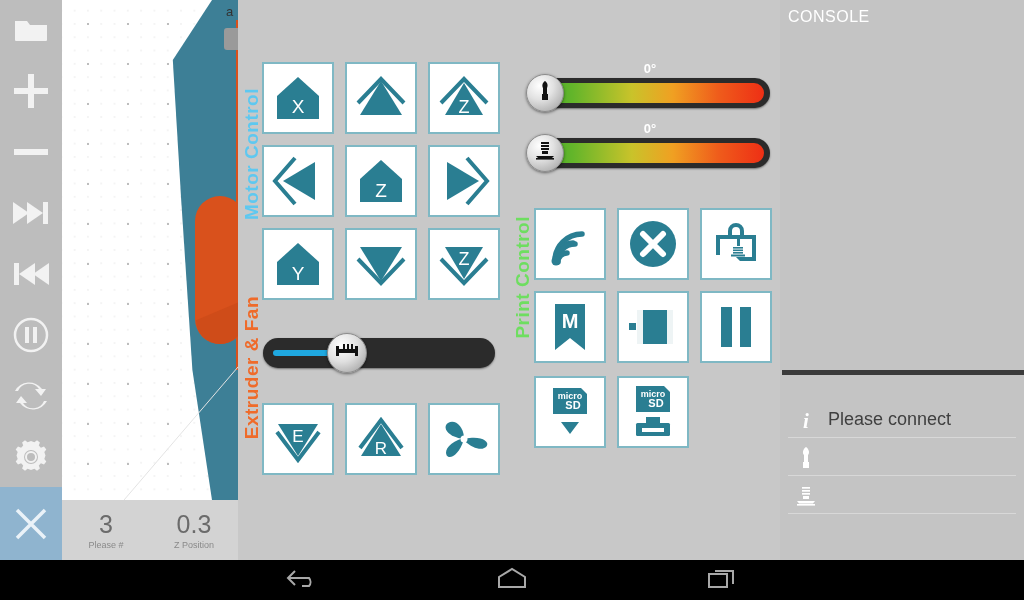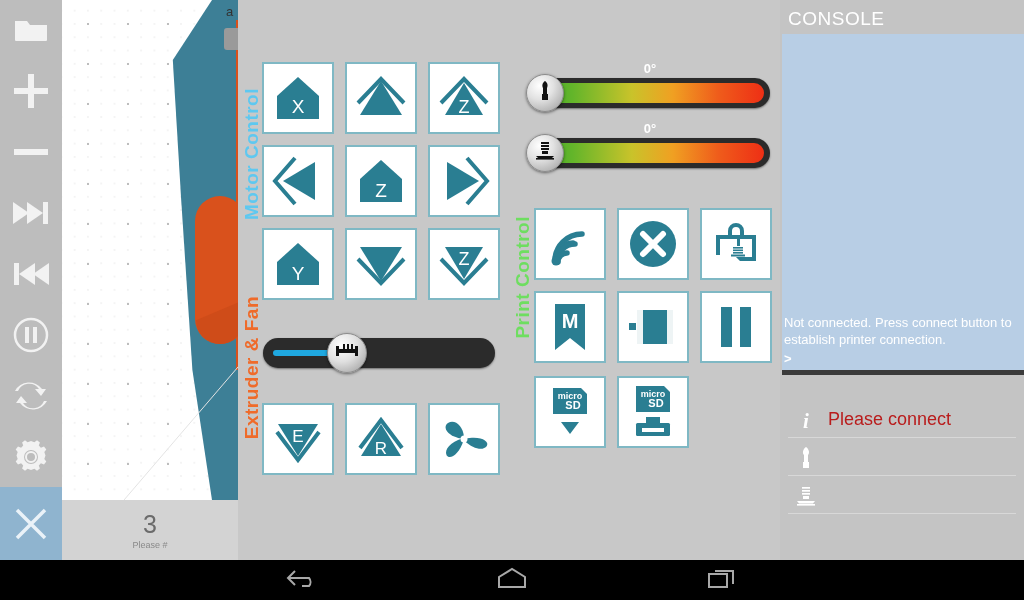--- a/index.html
+++ b/index.html
@@ -87,37 +87,37 @@
     border-radius:3px; background:#1fa8e0; }
   #ext-knob { position:absolute; left:64px; top:-5px; width:40px; height:40px;
     border-radius:50%;
     background:radial-gradient(circle at 35% 30%, #ffffff 0%, #e0e0e0 45%, #979797 100%);
     border:1px solid #8c8c8c; box-shadow:0 1px 3px rgba(0,0,0,.5);
     display:flex; align-items:center; justify-content:center; cursor:pointer; }
 
   
   #console-panel { position:absolute; left:780px; top:0; width:244px; height:560px;
     background:#c4c4c4; }
-  #console-title { position:absolute; left:8px; top:8px; font-size:19px;
+  #console-title { position:absolute; left:8px; top:8px; font-size:16px;
     color:#ffffff; letter-spacing:0.5px; }
   #console-box { position:absolute; left:2px; top:34px; width:242px; height:336px;
     background:#b8cee5; }
   #console-msg { position:absolute; left:2px; bottom:22px; width:240px;
     font-size:13px; color:#ffffff; line-height:17px; }
   #console-prompt { position:absolute; left:2px; bottom:4px; font-size:13px;
     color:#ffffff; font-weight:bold; }
   #console-divider { position:absolute; left:2px; top:370px; width:242px; height:5px;
     background:#3b3b3b; }
   .info-row { position:absolute; left:8px; width:228px; height:36px;
     border-bottom:1px solid #d8d8d8; display:flex; align-items:center; }
   #row-status { top:402px; }
   #row-extruder { top:440px; }
   #row-bed { top:478px; }
   .info-icon { width:36px; display:flex; align-items:center; justify-content:center; }
-  .info-text { font-size:18px; color:#b91c1c; margin-left:4px; }
+  .info-text { font-size:18px; color:#404040; margin-left:4px; }
 
   
   #android-nav { position:absolute; left:0; top:560px; width:1024px; height:40px;
     background:#000; display:flex; align-items:center; justify-content:center; }
   .nav-btn { width:160px; height:40px; display:flex; align-items:center;
     justify-content:center; cursor:pointer; }
   .nav-spacer { width:50px; }
 </style>
 </head>
 <body>
@@ -215,20 +215,24 @@
     <div id="viewer-topbar">
       <div id="vt-text">a</div>
       <div id="vt-icon"></div>
     </div>
   </div>
 
   <div id="status-bar">
     <div class="stat">
       <div class="stat-val">3</div>
       <div class="stat-lbl">Please #</div>
+    </div>
+    <div class="stat">
+      <div class="stat-val">0.3</div>
+      <div class="stat-lbl">Z Position</div>
     </div>
   </div>
 
   <div id="panel"></div>
 
   <div class="vlabel" id="lbl-motor">Motor Control</div>
   <div class="vlabel" id="lbl-extruder">Extruder &amp; Fan</div>
   <div class="vlabel" id="lbl-print">Print Control</div>
 
   <div class="sq-btn" style="left:262px;top:62px">
@@ -475,24 +479,20 @@
         <path d="M21 28 h12 v4 h-12 Z" fill="#ffffff"></path>
         <rect x="20" y="33" width="14" height="6" fill="#2a7e92"></rect>
         <rect x="10" y="39" width="34" height="13" rx="1.5" fill="#2a7e92"></rect>
         <rect x="16" y="44" width="22" height="4" fill="#ffffff"></rect>
       </svg>
     </span>
   </div>
 
   <div id="console-panel">
     <div id="console-title">CONSOLE</div>
-    <div id="console-box">
-      <div id="console-msg">Not connected. Press connect button to establish printer connection.</div>
-      <div id="console-prompt">&gt;</div>
-    </div>
     <div id="console-divider"></div>
 
     <div class="info-row" id="row-status">
       <div class="info-icon">
         <svg width="16" height="24" viewBox="0 0 16 24">
             <text x="8" y="20" font-size="21" font-style="italic" font-weight="bold" fill="#ffffff" text-anchor="middle" font-family="Liberation Serif, serif">i</text>
           </svg>
       </div>
       <div class="info-text">Please connect</div>
     </div>

